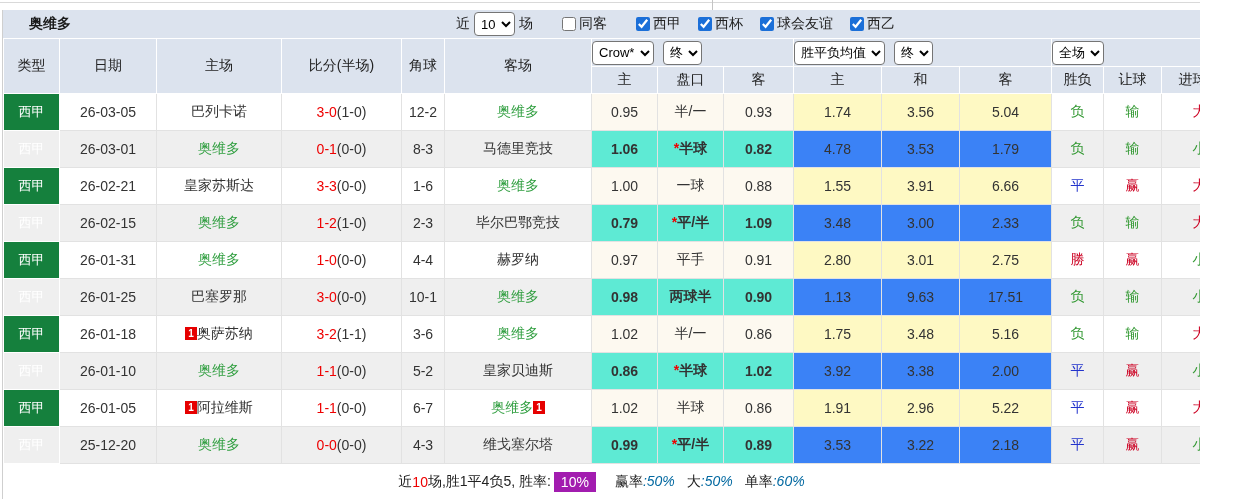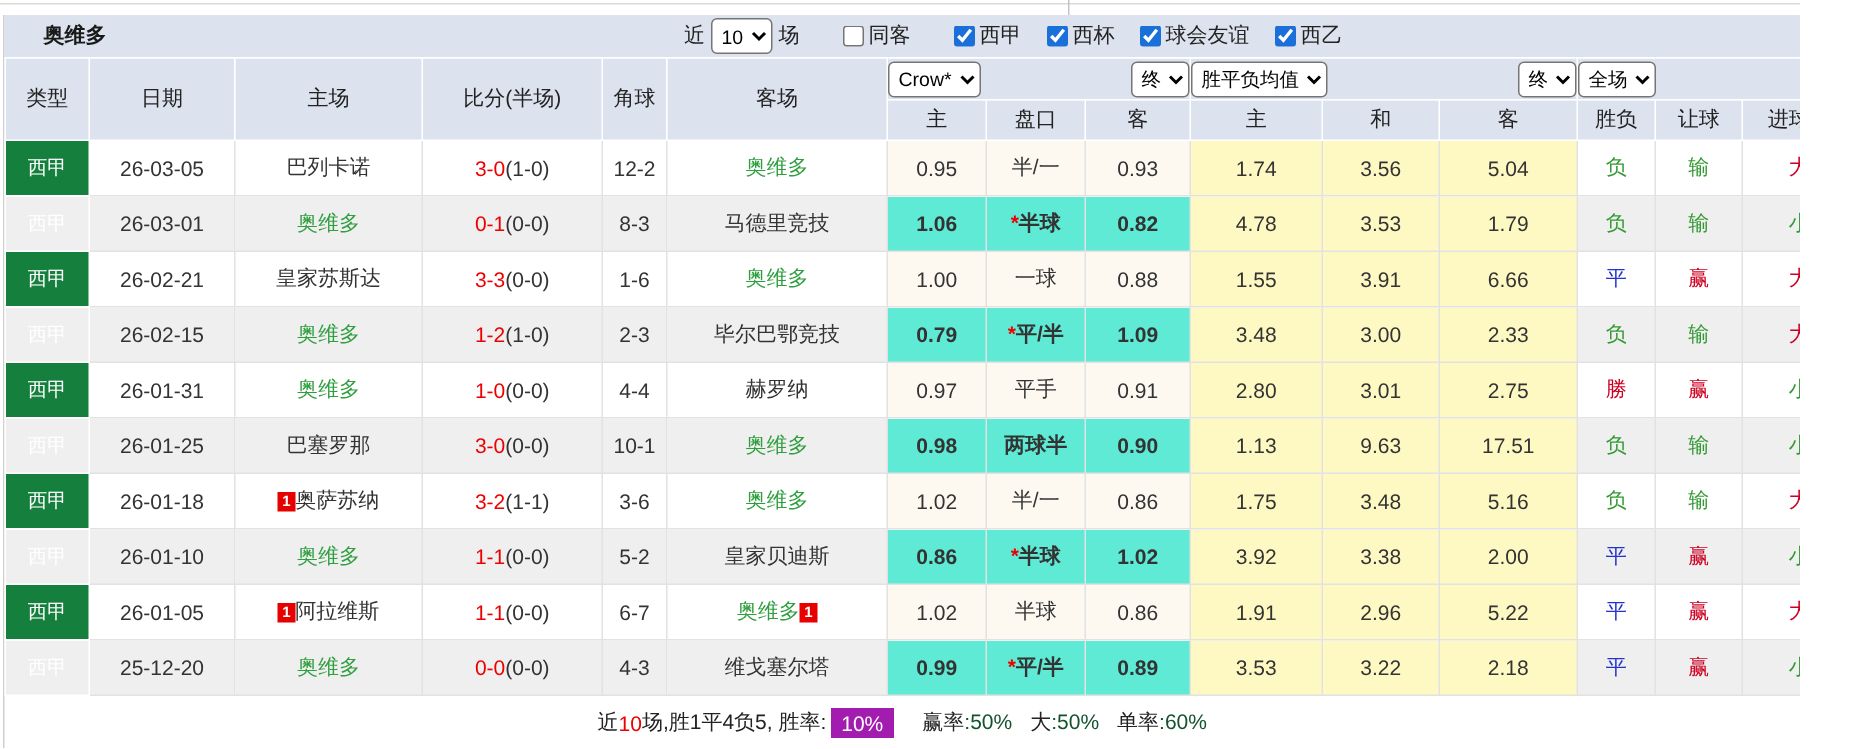--- a/index.html
+++ b/index.html
@@ -16,41 +16,41 @@
   .controls { position:absolute; left:453px; top:0; height:28px; display:flex; align-items:center; font-size:14px; color:#222; white-space:nowrap; } .controls .gap-m { width:12px; }
   .controls select { margin:0 4px; }
   select { font-size:13px; color:#000; background:#fff; border:1px solid #757575; border-radius:4px; height:24px; padding:1px 2px; }
   input[type="checkbox"] { width:14px; height:14px; margin:0 3px 0 0; accent-color:#1b6fd8; }
   label.cb { display:inline-flex; align-items:center;padding-left:17px; }
 
   
   table { border-collapse:collapse; table-layout:fixed; width:1234px; font-size:14px; color:#333; }
   th { background:#dce3ee; border:1px solid #ffffff; font-weight:normal; color:#222; padding:0; }
   .hrow1 th { height:27px; } .hrow2 th { height:26px; }
-  .selwrap { display:flex; justify-content:space-between; align-items:center; gap:9px; }
+  .selwrap { display:flex; justify-content:flex-start; align-items:center; gap:9px; }
   td { border:1px solid #e2e2e2; text-align:center; height:36px; padding:0; overflow:hidden; white-space:nowrap; }
   tr.even td { background:#efefef; }
   td.crow { background:#fdf9f0; } tr.even td.crow { background:#5eead4;font-weight:bold; }
-  td.avg { background:#fef9c3; } tr.even td.avg { background:#fef9c3; }
+  td.avg { background:#fef9c3; } tr.even td.avg { background:#3b82f6; }
   td.league { background:#15803d; color:#fff; border-color:#fff; font-size:13px; }
   .team-focus { color:#2f9e3f; }
   .score-main { color:#ee0000; }
   .score-half { color:#333; }
   .badge1 { display:inline-block; background:#e60000; color:#fff; font-size:10px; font-weight:bold; line-height:13px; height:13px; padding:0 3px; vertical-align:1px; }
   .star { color:#ee0000; }
   .c-green { color:#339933; }
   .c-red { color:#cc0022; }
   .c-blue { color:#2233cc; }
 
   
   .footer { height:35px; display:flex; align-items:center; justify-content:center; font-size:14px; }
   .f-black { color:#222; }
   .f-red { color:#ee0000; }
   .f-badge { background:#a21caf; color:#fff; padding:2px 7px; margin:0 7px 0 3px; }
-  .f-blue { color:#14532d; }
+  .f-blue { color:#0369a1;font-style:italic; }
   .stat { margin-left:12px; }
 </style>
 </head>
 <body>
 
 <div class="page">
   <div class="top-strip">
     <div class="hline"></div>
     <div class="vline"></div>
   </div>

